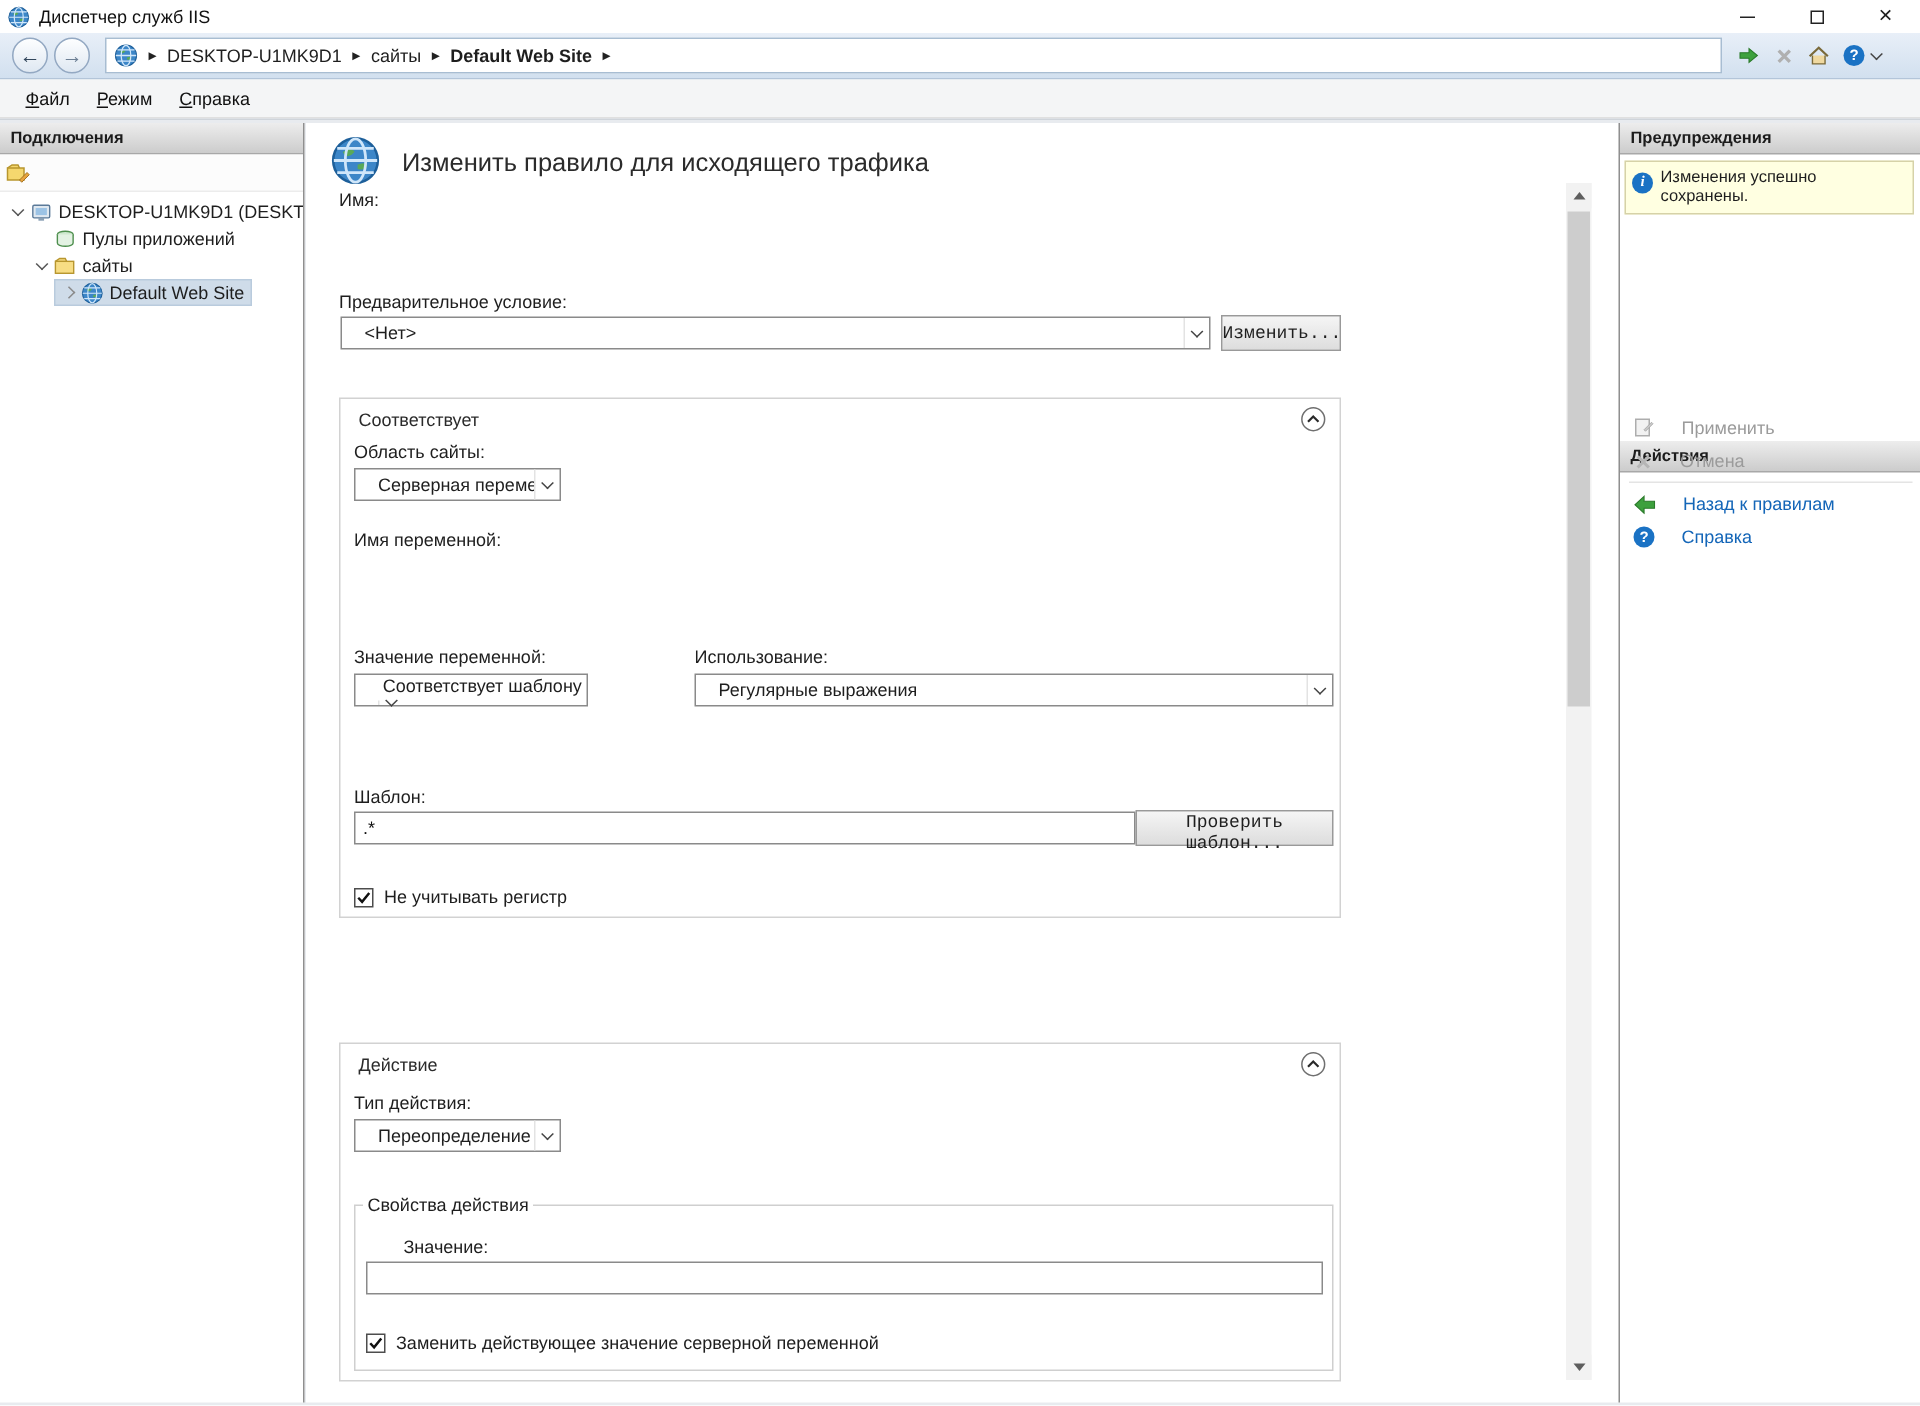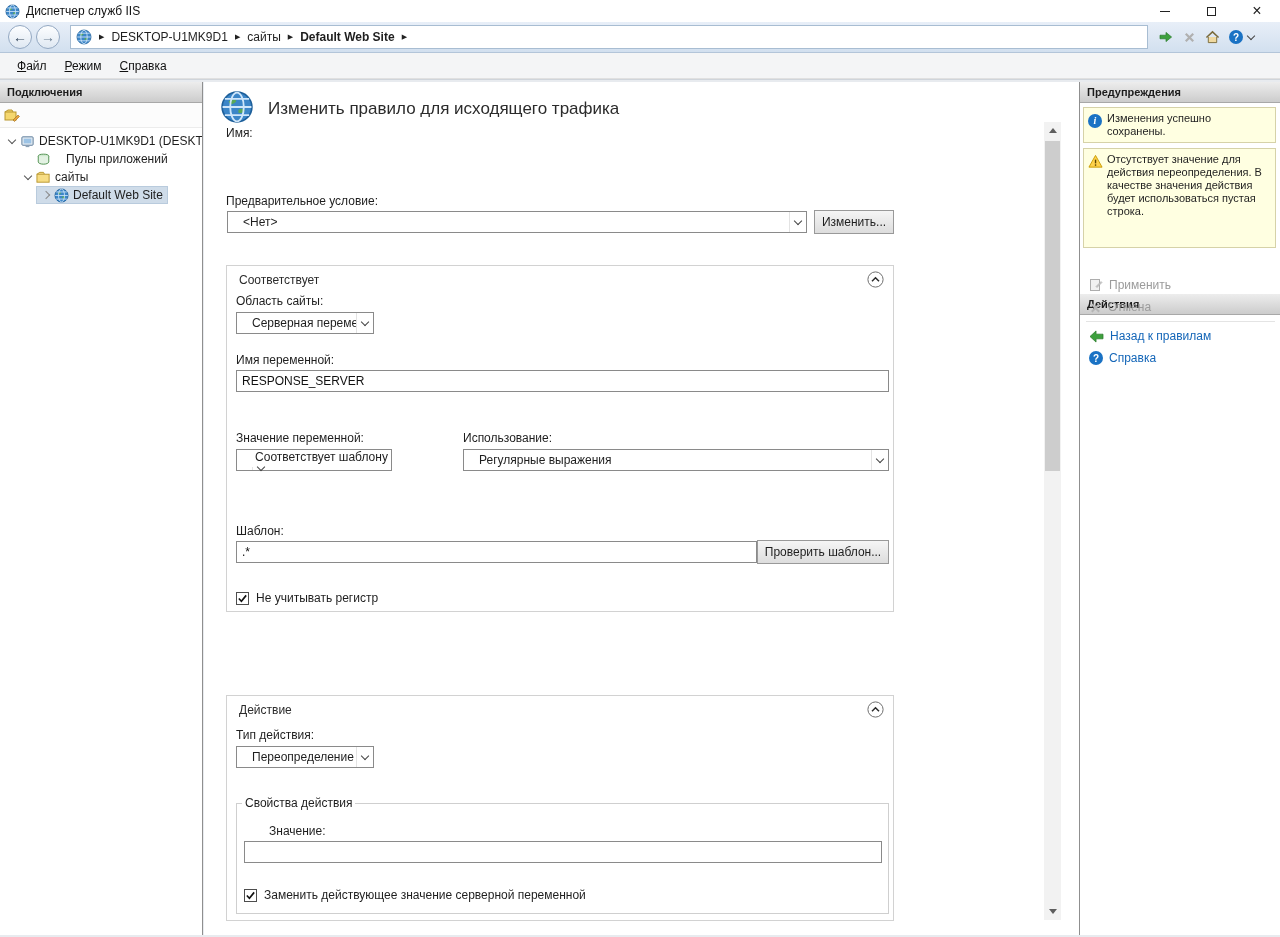--- a/index.html
+++ b/index.html
@@ -64,21 +64,21 @@
   .sel-box { display:flex; align-items:center; background:#cfdce9; border:1px solid #b9cbdd; padding:0 4px 0 1px; height:18px; }
 
   
   .center-panel { position:absolute; left:204px; top:82px; width:875px; height:853px; background:#fff; }
   .page-title { position:absolute; left:64px; top:17px; font-size:17px; color:#2b2b2b; }
   .lbl { position:absolute; font-size:12px; color:#1e1e1e; }
   .tin { position:absolute; height:22px; border:1px solid #8a8a8a; background:#fff; padding:0 5px; font-size:12px;
     font-family:inherit; color:#111; }
   .tin.disabled { background:#e9e9e9; color:#8a8a8a; border-color:#b0b0b0; }
   .btn { position:absolute; height:24px; border:1px solid #999; background:linear-gradient(#f5f5f5,#dddddd);
-    font-size:12px; font-family:Liberation Sans, sans-serif; color:#1e1e1e; }
+    font-size:12px; font-family:Liberation Mono, monospace; color:#1e1e1e; }
   .combo { position:absolute; height:22px; border:1px solid #8a8a8a; background:#fff; display:flex; align-items:center; padding-left:15px; }
   .combo .cv { flex:1; overflow:hidden; white-space:nowrap; font-size:12px; }
   .combo .dd { width:17px; align-self:stretch; display:flex; align-items:center; justify-content:center; border-left:1px solid #e3e3e3; }
   .dd-chev { width:6px; height:6px; border-right:1.4px solid #444; border-bottom:1.4px solid #444; transform:rotate(45deg); margin-top:-3px; display:inline-block; }
   .section { position:absolute; border:1px solid #d2d2d2; background:#fff; }
   .section-title { position:absolute; left:12px; top:7px; font-size:12px; color:#2b2b2b; }
   .collapse-btn { position:absolute; right:9px; top:5px; width:17px; height:17px; }
   .cbrow { position:absolute; display:flex; align-items:center; gap:7px; }
   .cb { width:13px; height:13px; border:1px solid #4d4d4d; background:#fff; display:inline-flex; align-items:center; justify-content:center; }
   .fset { position:absolute; border:1px solid #cfcfcf; }
@@ -94,21 +94,21 @@
 
   
   .right-panel { position:absolute; left:1079px; top:82px; width:201px; height:853px; background:#fff; border-left:1px solid #8f8f8f; }
   .alert-box { position:absolute; left:3px; width:193px; background:#ffffe1; border:1px solid #d6d2a8; display:flex; padding:4px 3px 4px 4px; }
   .alert-icon { flex:0 0 19px; padding-top:1px; }
   .alert-text { font-size:11px; line-height:13px; color:#1e1e1e; }
   .circle-ico { width:14px; height:14px; border-radius:50%; background:#1a72c4; color:#fff; font-size:10px; font-weight:bold;
     display:inline-flex; align-items:center; justify-content:center; }
   .circle-ico.info { font-family:"Liberation Serif",serif; font-style:italic; }
   .act-list { position:absolute; left:0; top:192px; width:201px; }
-  .act-item { display:flex; align-items:center; height:22px; padding-left:9px; gap:6px; font-size:12px; }
+  .act-item { display:flex; align-items:center; height:22px; padding-left:9px; gap:18px; font-size:12px; }
   .act-item.disabled { color:#9b9b9b; }
   .act-link { color:#1466b8; }
   .act-sep { height:1px; background:#e4e4e4; margin:3px 6px 3px 6px; }
 </style>
 </head>
 <body>
 
 <svg width="0" height="0" style="position:absolute">
   <defs>
     <g id="g-globe">
@@ -213,21 +213,21 @@
         </span>
       <span class="tree-icon">
         <svg width="15" height="15" viewBox="0 0 16 16">
             <rect x="2" y="3" width="12" height="9" rx="1" fill="#dfe8f0" stroke="#5b7a99"></rect>
             <rect x="4" y="5" width="8" height="5" fill="#9cc3e5"></rect>
             <rect x="6" y="12" width="4" height="2" fill="#8aa0b5"></rect>
           </svg>
       </span>
       <span>DESKTOP-U1MK9D1 (DESKTOI</span>
     </div>
-    <div class="tree-row" style="padding-left:36px;gap:11px;">
+    <div class="tree-row" style="padding-left:36px;">
       <span class="tree-icon">
         <svg width="15" height="15" viewBox="0 0 16 16">
             <ellipse cx="8" cy="4.6" rx="5.6" ry="2.3" fill="#cfe9cf" stroke="#4e8f4e"></ellipse>
             <path d="M2.4 4.6 v6 c0 1.3 2.5 2.4 5.6 2.4 s5.6 -1.1 5.6 -2.4 v-6" fill="#e3f2e3" stroke="#4e8f4e"></path>
           </svg>
       </span>
       <span>Пулы приложений</span>
     </div>
     <div class="tree-row" style="padding-left:20px;">
       <span class="tw">
@@ -288,21 +288,20 @@
 
     <div class="lbl" style="left:9px; top:28px;">Область сайты:</div>
     <div class="combo" style="left:9px; top:46px; width:138px;">
       <span class="cv">Серверная переменн</span>
       <span class="dd">
           <span class="dd-chev"></span>
         </span>
     </div>
 
     <div class="lbl" style="left:9px; top:87px;">Имя переменной:</div>
-    <input class="tin" style="left: 9px; top: 104px; width: 653px;" value="RESPONSE_SERVER">
 
     <div class="lbl" style="left:9px; top:165px;">Значение переменной:</div>
     <div class="lbl" style="left:236px; top:165px;">Использование:</div>
     <div class="combo" style="left:9px; top:183px; width:156px;flex-direction:column;">
       <span class="cv">Соответствует шаблону</span>
       <span class="dd">
           <span class="dd-chev"></span>
         </span>
     </div>
     <div class="combo" style="left:236px; top:183px; width:426px;">
@@ -371,30 +370,20 @@
 </div>
 
 <div class="right-panel">
   <div class="panel-header">Предупреждения</div>
 
   <div class="alert-box" style="top:25px; height:36px;">
     <span class="alert-icon"><span class="circle-ico info">i</span></span>
     <span class="alert-text">Изменения успешно сохранены.</span>
   </div>
 
-  <div class="alert-box" style="top:66px; height:100px;">
-    <span class="alert-icon">
-      <svg width="15" height="15" viewBox="0 0 16 16">
-          <path d="M8 1.5 L15 14 H1 Z" fill="#ffd24a" stroke="#c79a00"></path>
-          <rect x="7.3" y="6" width="1.5" height="4" fill="#5b4500"></rect>
-          <rect x="7.3" y="11" width="1.5" height="1.6" fill="#5b4500"></rect>
-        </svg>
-    </span>
-    <span class="alert-text">Отсутствует значение для действия переопределения. В качестве значения действия будет использоваться пустая строка.</span>
-  </div>
 
   <div class="panel-header" style="position:absolute; top:168px; left:0; right:0;margin-top:44px;">Действия</div>
 
   <div class="act-list">
     <div class="act-item disabled">
       <span>
         <svg width="14" height="14" viewBox="0 0 14 14">
             <rect x="1.5" y="1.5" width="9" height="11" fill="#f2f2f2" stroke="#adadad"></rect>
             <path d="M7 8.5 L12 3.5 L13 4.5 L8 9.5 Z" fill="#c9c9c9" stroke="#9e9e9e" stroke-width="0.5"></path>
           </svg>

